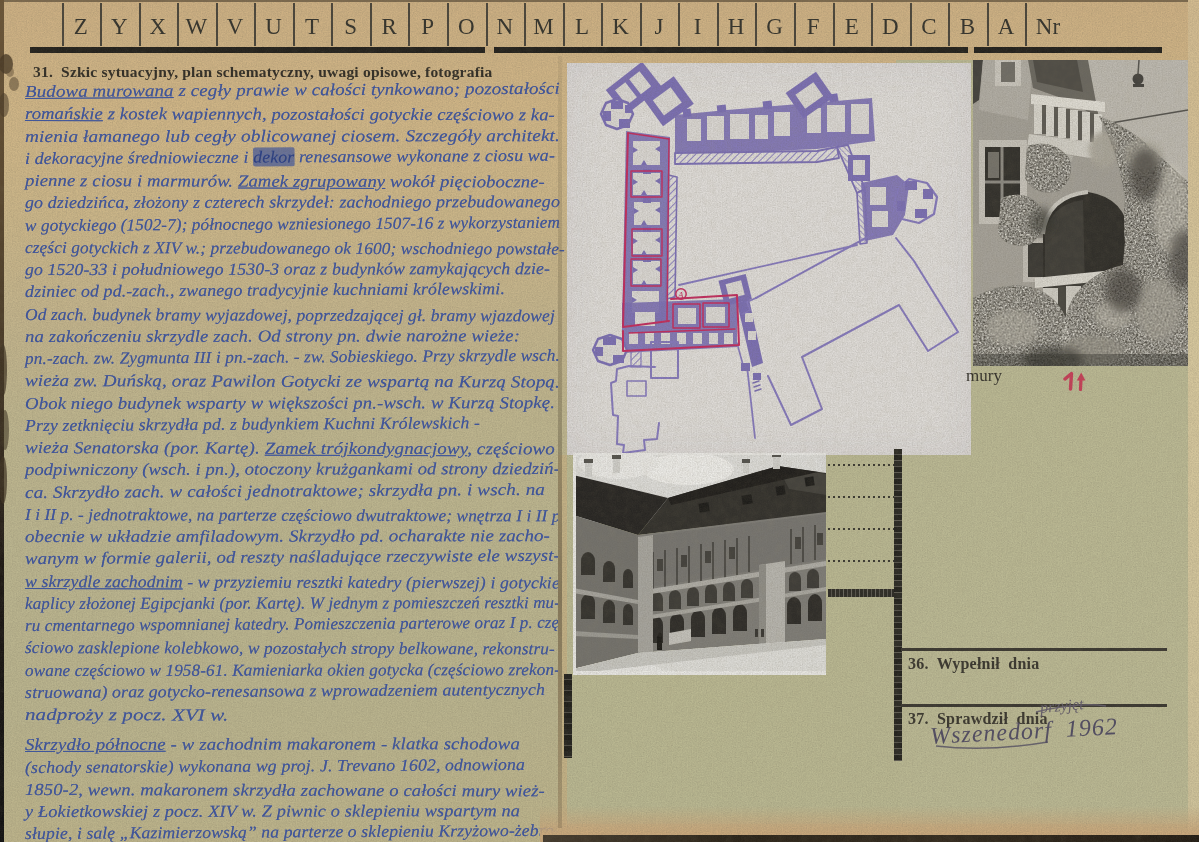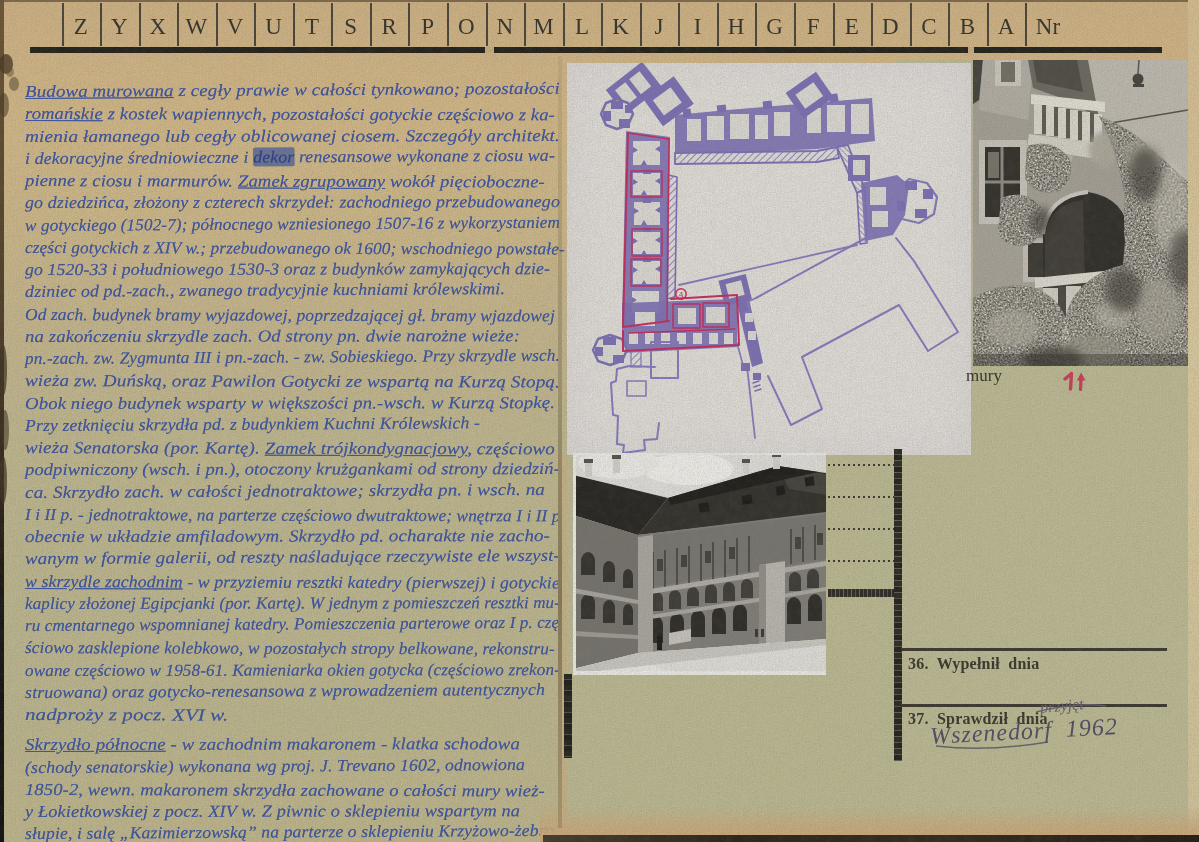--- a/index.html
+++ b/index.html
@@ -79,20 +79,21 @@
       <div class="tabletter" style="left:928.8749999999999px;">C</div>
       <div class="tabletter" style="left:967.425px;">B</div>
       <div class="tabletter" style="left:1005.9749999999999px;">A</div>
       <div class="tabletter" style="left:1048px;">Nr</div>
     </div>
 
 <div class="abs" style="left:30px;top:47px;width:1132px;height:6px;background:#23211c;"></div>
 <div class="abs" style="left:485px;top:47px;width:9px;height:6px;background:#c7ab7e;"></div>
 <div class="abs" style="left:968px;top:47px;width:6px;height:6px;background:#c7ab7e;"></div>
 
+<div class="abs" style="left:33px;top:63px;font-family:'Liberation Serif',serif;font-weight:bold;font-size:15.5px;color:#322e26;letter-spacing:0.2px;">31.&nbsp; Szkic sytuacyjny, plan schematyczny, uwagi opisowe, fotografia</div>
 
 <div id="hwblock">
       <div class="hw" style="top: 82px; transform: rotate(-0.35deg) scaleX(1.1268); transform-origin: left top;"><u>Budowa murowana</u> z cegły prawie w całości tynkowano; pozostałości</div>
       <div class="hw" style="top: 104.25px; transform: rotate(0.15deg) scaleX(1.1102); transform-origin: left top;"><u>romańskie</u> z kostek wapiennych, pozostałości gotyckie częściowo z ka-</div>
       <div class="hw" style="top: 126.5px; transform: rotate(-0.1deg) scaleX(1.1481); transform-origin: left top;">mienia łamanego lub cegły oblicowanej ciosem. Szczegóły architekt.</div>
       <div class="hw" style="top: 148.75px; transform: rotate(-0.35deg) scaleX(1.0654); transform-origin: left top;">i dekoracyjne średniowieczne i <s>dekor</s> renesansowe wykonane z ciosu wa-</div>
       <div class="hw" style="top: 171px; transform: rotate(0.15deg) scaleX(1.1112); transform-origin: left top;">pienne z ciosu i marmurów. <u>Zamek zgrupowany</u> wokół pięcioboczne-</div>
       <div class="hw" style="top: 193.25px; transform: rotate(-0.1deg) scaleX(1.069); transform-origin: left top;">go dziedzińca, złożony z czterech skrzydeł: zachodniego przebudowanego</div>
       <div class="hw" style="top: 215.5px; transform: rotate(-0.35deg) scaleX(1.0227); transform-origin: left top;">w gotyckiego (1502-7); północnego wzniesionego 1507-16 z wykorzystaniem</div>
       <div class="hw" style="top: 237.75px; transform: rotate(0.15deg) scaleX(1.0306); transform-origin: left top;">części gotyckich z XIV w.; przebudowanego ok 1600; wschodniego powstałe-</div>

